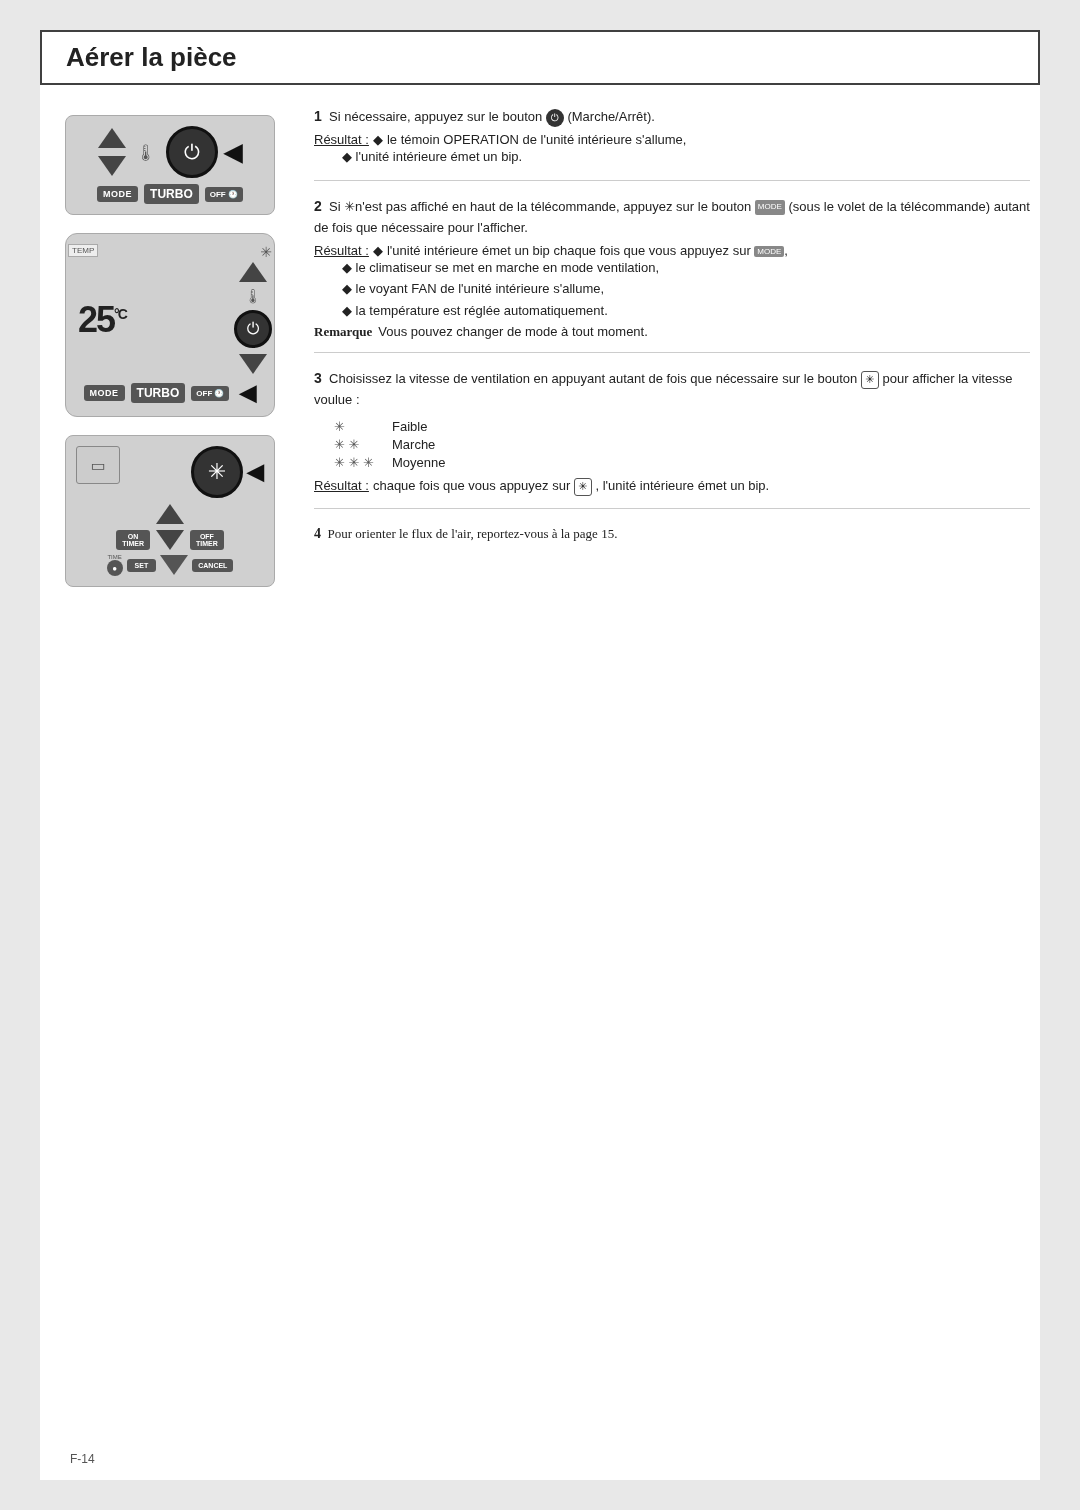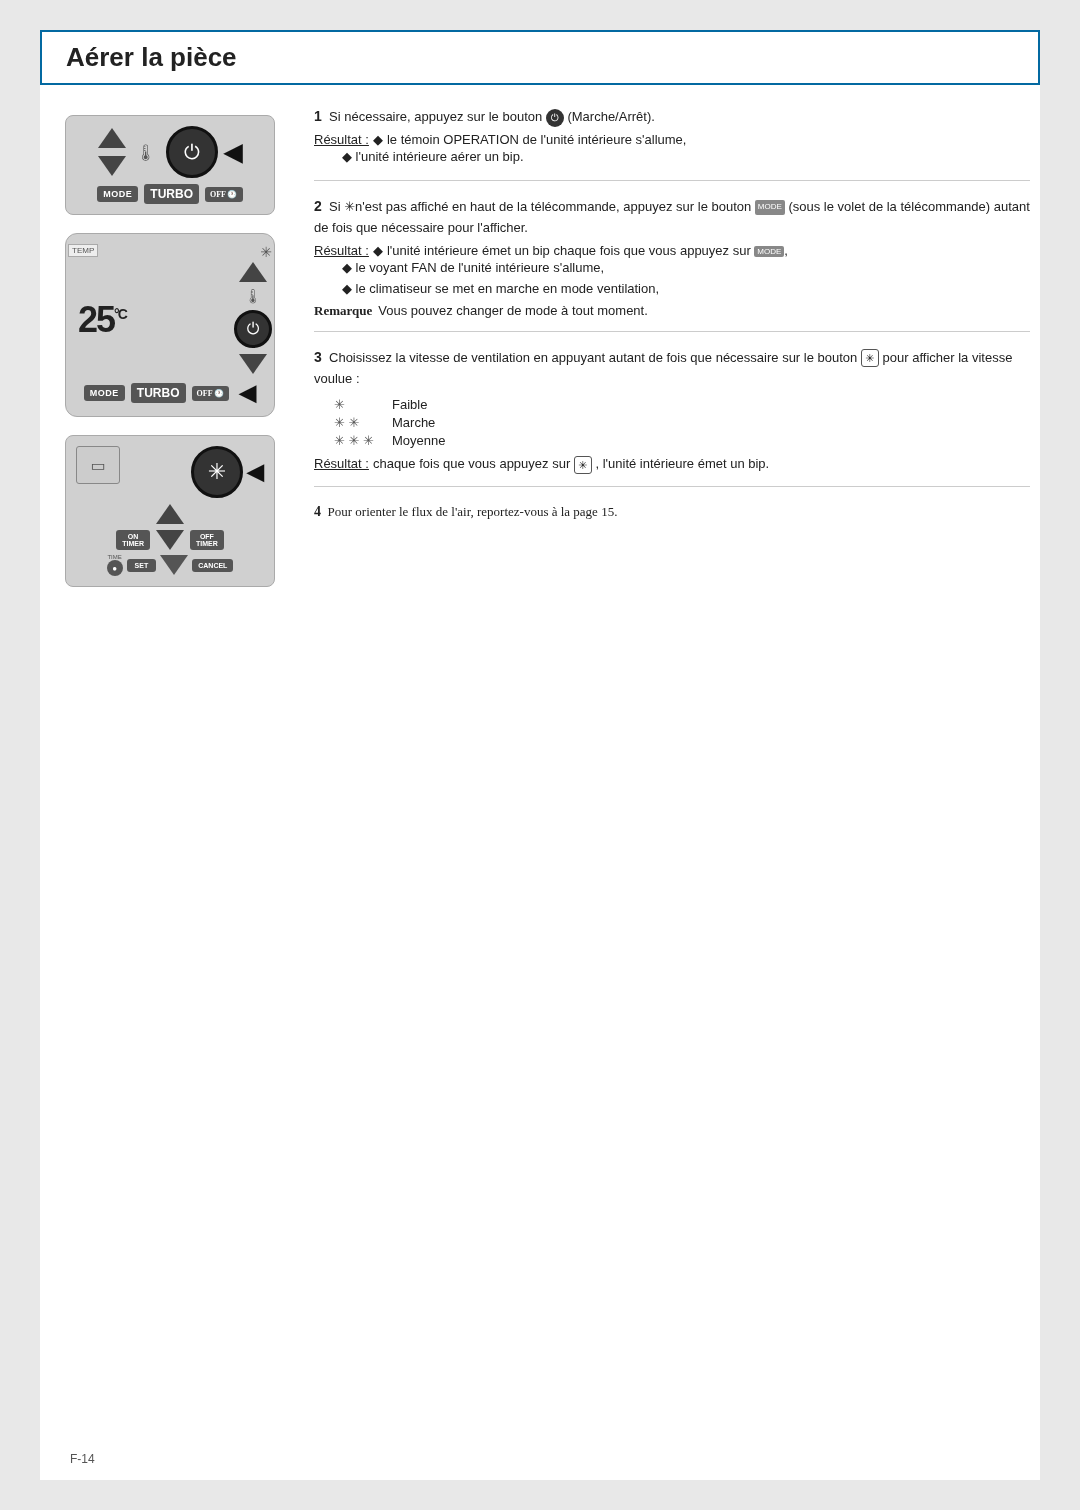--- a/index.html
+++ b/index.html
@@ -12,21 +12,21 @@
       min-height: 1510px;
     }
     .page {
       background: #fff;
       margin: 30px 40px;
       padding: 0;
       min-height: 1450px;
       position: relative;
     }
     .page-title {
-      border: 2px solid #0369a1;
+      border: 2px solid #404040;
       padding: 10px 24px;
       font-size: 26px;
       font-weight: bold;
       margin: 0 0 0 0;
       display: inline-block;
       width: 100%;
     }
     .content {
       display: flex;
       padding: 20px 10px 20px 10px;
@@ -112,21 +112,20 @@
       padding: 3px 6px;
       border-radius: 3px;
     }
     .btn-off {
       background: #555;
       color: #fff;
       font-size: 8px;
       font-weight: bold;
       padding: 3px 5px;
       border-radius: 3px;
-      font-family: Liberation Serif, serif;
     }
     
     .remote2 {
       width: 210px;
       background: #d0d0d0;
       border: 1.5px solid #aaa;
       border-radius: 12px;
       padding: 10px 2px;
       display: flex;
       flex-direction: column;
@@ -459,41 +458,42 @@
           &nbsp;Si nécessaire, appuyez sur le bouton
           <span class="power-btn-inline">⏻</span>
           (Marche/Arrêt).
         </div>
         <div class="result-line">
           <span class="result-label">Résultat :</span>
           <span>◆</span>
           <span>le témoin OPERATION de l'unité intérieure s'allume,</span>
         </div>
         <ul class="bullet-list">
-          <li>l'unité intérieure aérer un bip.</li>
+          <li>l'unité intérieure émet un bip.</li>
         </ul>
       </div>
 
       <div class="step">
         <div class="step-text">
           <span class="step-number">2</span>
           &nbsp;Si <span style="font-size:13px;">✳</span>n'est pas affiché en haut de la télécommande, appuyez sur le bouton
           <span class="mode-inline">MODE</span>
           (sous le volet de la télécommande) autant de fois que nécessaire pour l'afficher.
         </div>
         <div class="result-line">
           <span class="result-label">Résultat :</span>
           <span>◆</span>
           <span>l'unité intérieure émet un bip chaque fois que vous appuyez sur
             <span class="mode-inline">MODE</span>,
           </span>
         </div>
         <ul class="bullet-list">
+          <li>le climatiseur se met en marche en mode ventilation,</li>
           <li>le voyant FAN de l'unité intérieure s'allume,</li>
-          <li>le climatiseur se met en marche en mode ventilation,</li>
+          <li>la température est réglée automatiquement.</li>
         </ul>
         <div style="margin-top:4px;display:flex;gap:6px;">
           <span class="remarque">Remarque</span>
           <span>Vous pouvez changer de mode à tout moment.</span>
         </div>
       </div>
 
       <div class="step">
         <div class="step-text">
           <span class="step-number">3</span>

